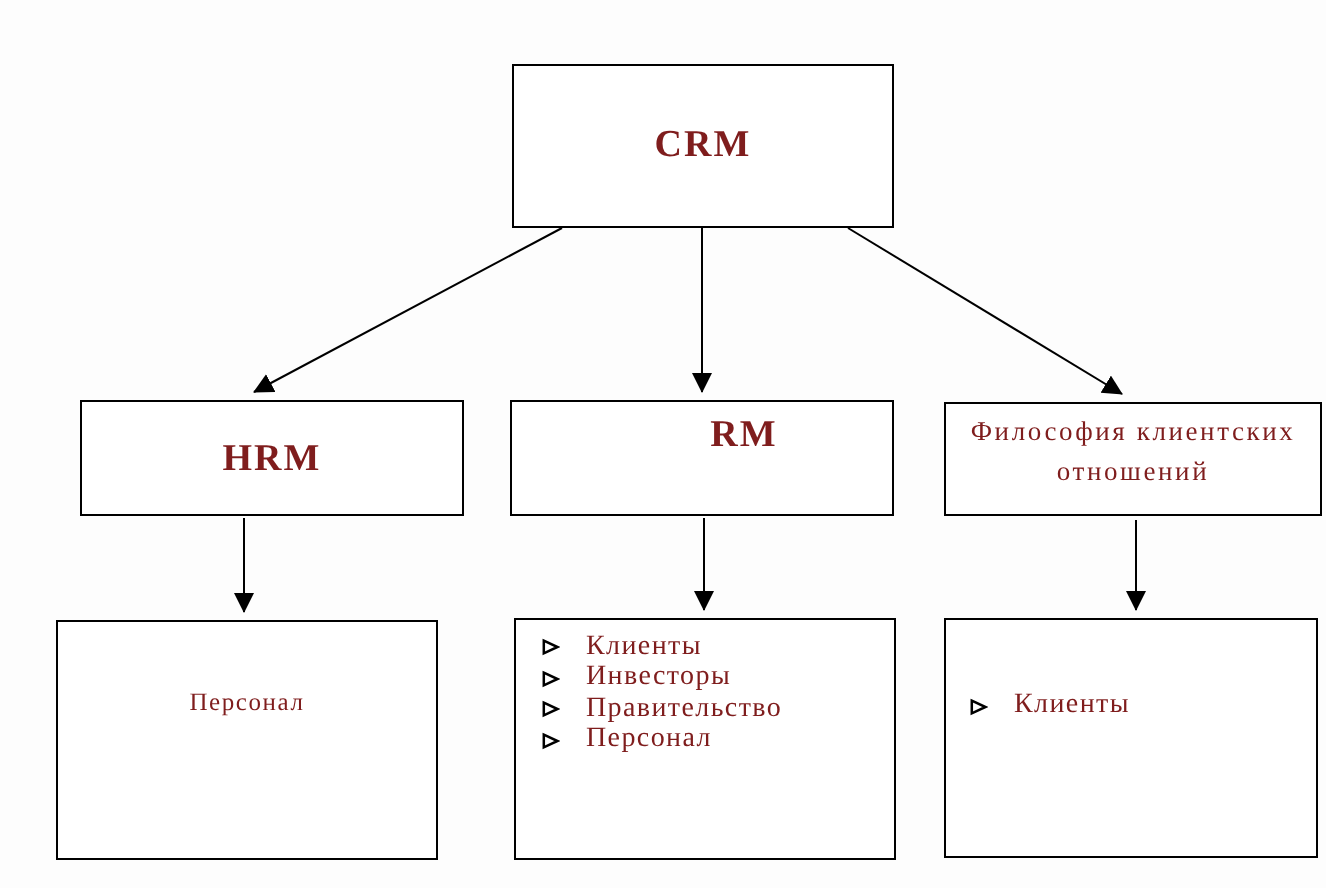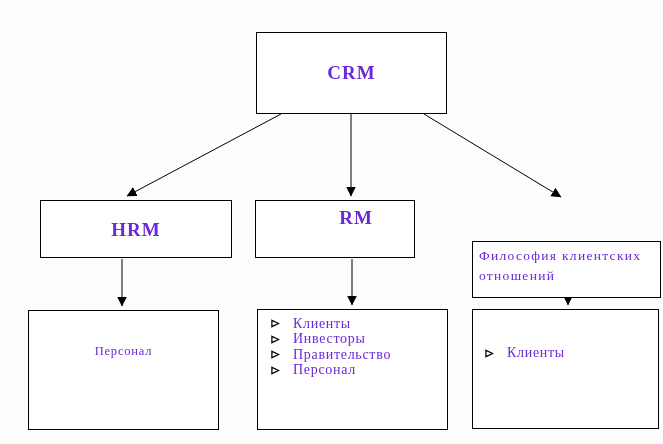--- a/index.html
+++ b/index.html
@@ -2,48 +2,47 @@
 <html><head>
 <meta charset="utf-8">
 <style>
   html, body { margin: 0; padding: 0; background: #fdfdfd; }
   .canvas {
     position: relative;
     width: 663px;
     height: 444px;
     background: #fdfdfd;
     font-family: "Liberation Serif", "DejaVu Serif", serif;
-    color: #6d28d9;
+    color: #7f1d1d;
     overflow: hidden;
   }
   .arrows { position: absolute; left: 0; top: 0; }
   .box {
     position: absolute;
     background: #ffffff;
     border: 1px solid #000000;
     box-sizing: border-box;
   }
   .title-text {
     display: block;
     width: 100%;
     text-align: center;
     font-weight: bold;
     font-size: 19px;
     letter-spacing: 1px;
   }
   .box-crm { left: 256px; top: 32px; width: 191px; height: 82px;
              display: flex; align-items: center; justify-content: center; }
   .box-hrm { left: 40px; top: 200px; width: 192px; height: 58px; padding-top: 18px; }
-  .box-rm  { left: 255px; top: 200px; width: 160px; height: 58px; padding-top: 6px; padding-left: 42px; }
+  .box-rm  { left: 255px; top: 200px; width: 192px; height: 58px; padding-top: 6px; padding-left: 42px; }
   .box-philosophy {
     left: 472px; top: 201px; width: 189px; height: 57px;
     padding: 4px 6px 16px 6px;
     font-size: 13.5px; letter-spacing: 1.3px; line-height: 20px;
-    text-align: left;
-    margin-top: 40px;
+    text-align: center;
   }
   .box-personnel {
     left: 28px; top: 310px; width: 191px; height: 120px;
     padding-top: 33px; text-align: center;
     font-size: 12.5px; letter-spacing: 0.8px;
   }
   .box-rm-list { left: 257px; top: 309px; width: 191px; height: 121px; }
   .box-phil-list { left: 472px; top: 309px; width: 187px; height: 120px; }
   ul.blist { list-style: none; margin: 0; padding: 0; }
   .box-rm-list ul.blist { padding: 6px 4px 0 13px; }

